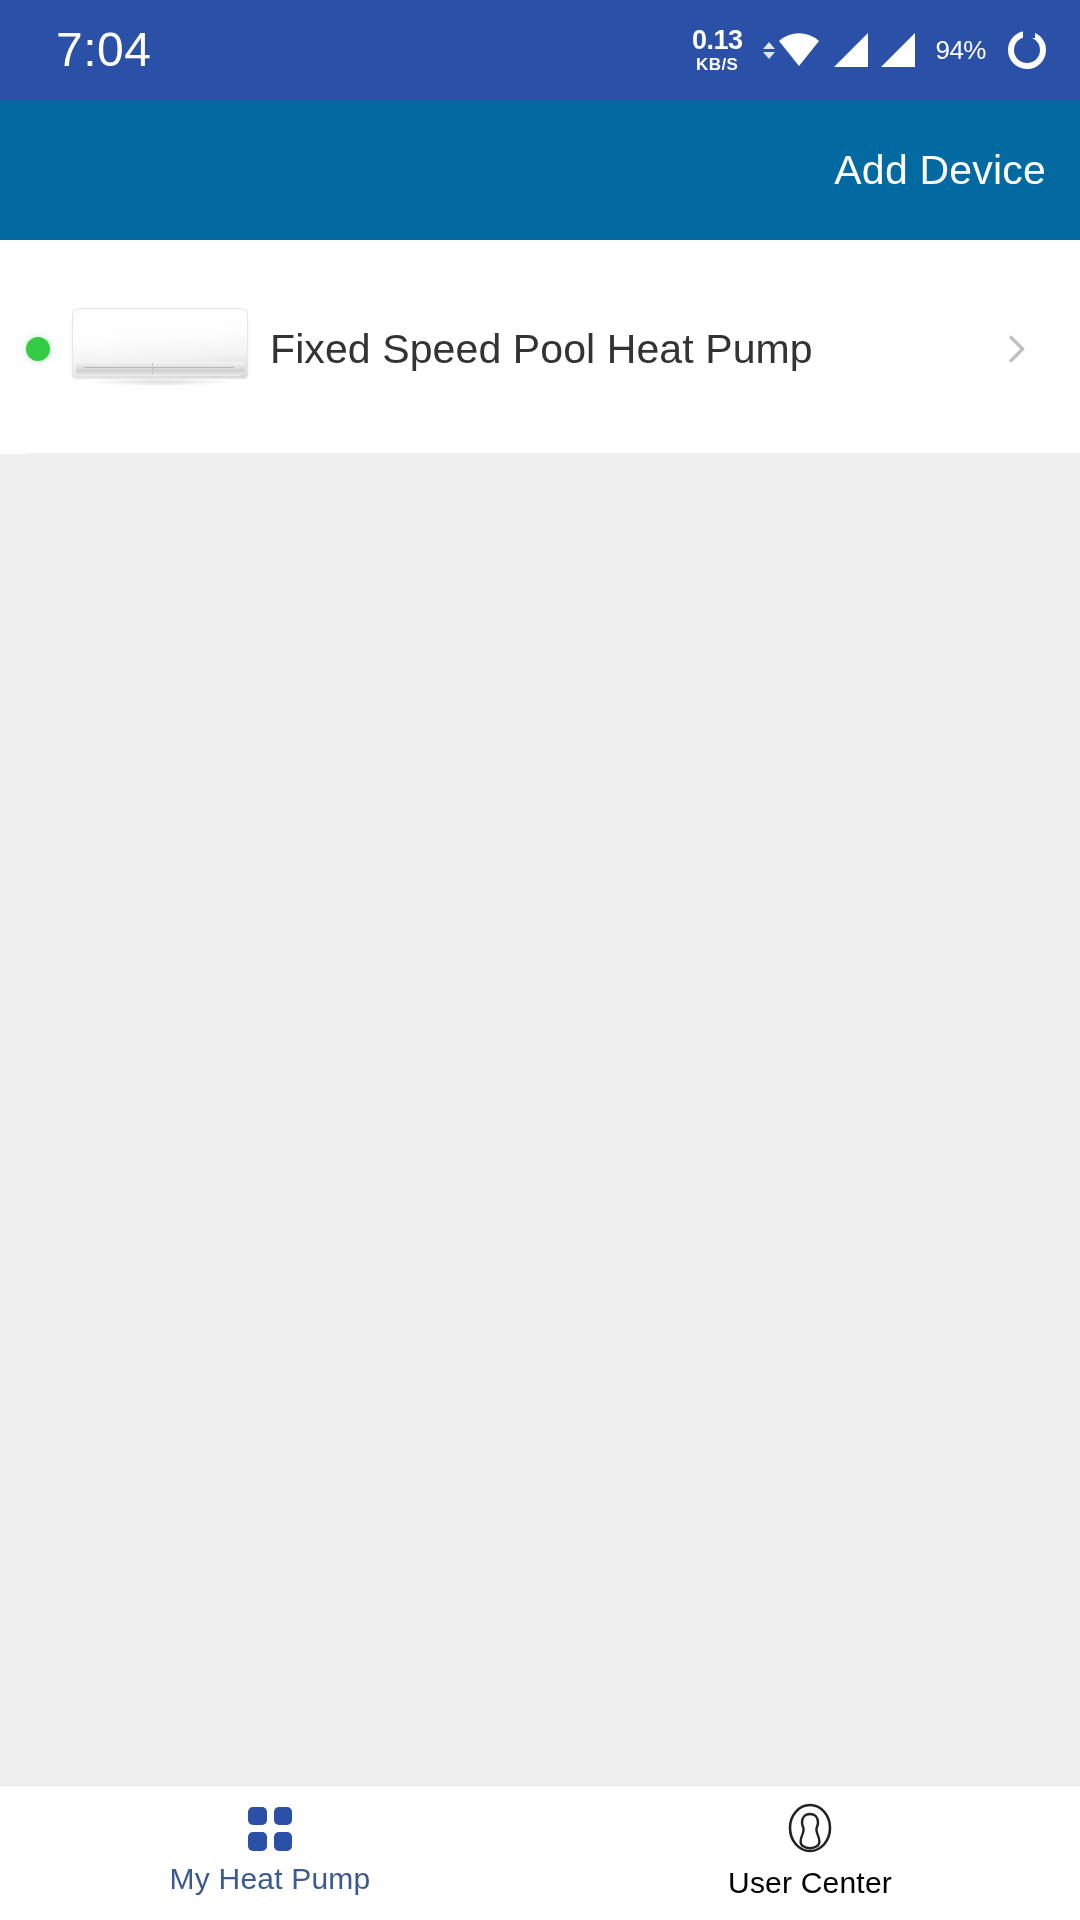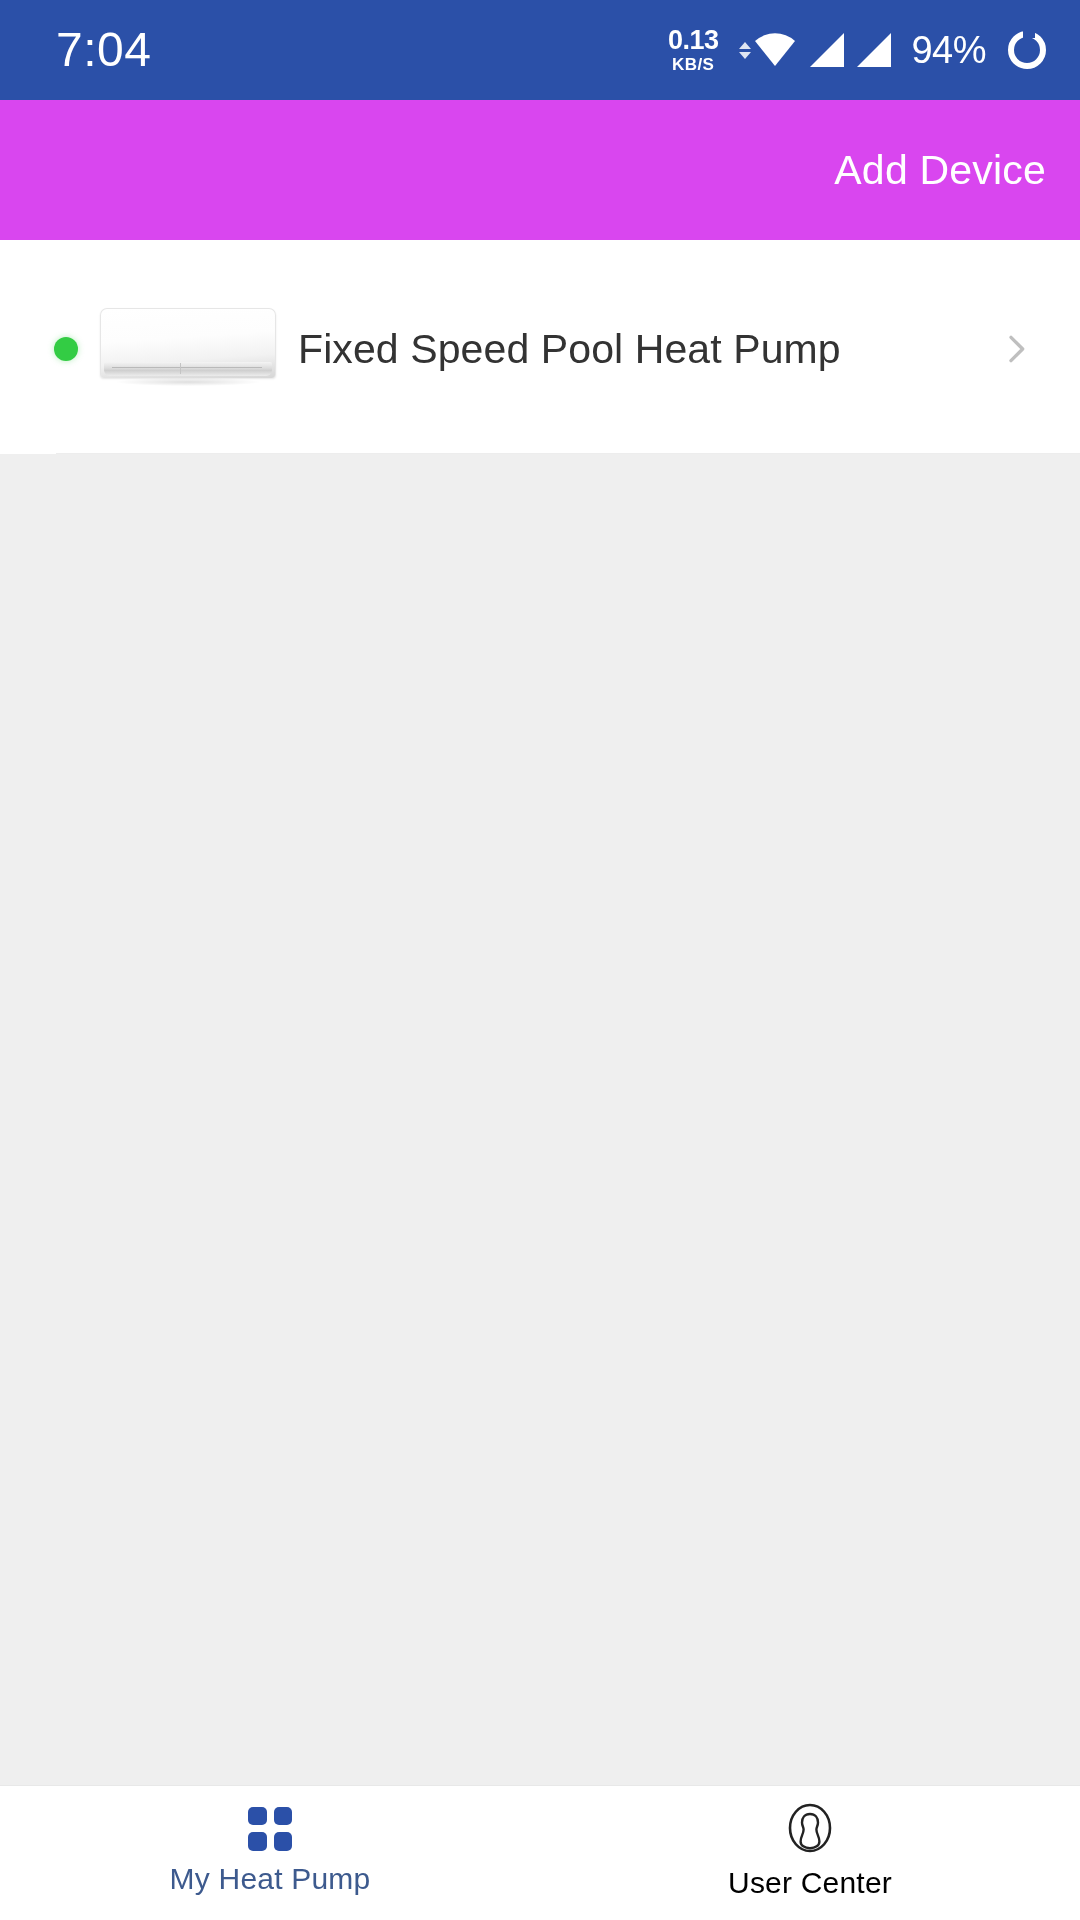--- a/index.html
+++ b/index.html
@@ -24,44 +24,44 @@
   .netspeed .n2{ font-size:17px; font-weight:700; letter-spacing:.4px; margin-top:2px; }
 
   .wifi-wrap{ display:flex; align-items:center; gap:2px; }
   .wifi-arrows{ display:flex; flex-direction:column; gap:3px; }
   .wifi-arrows i{ display:block; width:0;height:0; border-left:6px solid transparent; border-right:6px solid transparent; }
   .wifi-arrows i.up{ border-bottom:7px solid rgba(255,255,255,.85); }
   .wifi-arrows i.dn{ border-top:7px solid rgba(255,255,255,.85); }
 
   .sig{ width:0;height:0; border-style:solid; border-width:0 0 34px 34px;
         border-color:transparent transparent #fff transparent; }
-  .battery-text{ font-size:38px; font-weight:400; letter-spacing:-.5px; margin-left:7px; }
+  .battery-text{ font-size:26px; font-weight:400; letter-spacing:-.5px; margin-left:7px; }
   .battery-ring{
     width:38px; height:38px; border-radius:50%;
     border:6px solid #fff; margin-left:9px; position:relative;
   }
   .battery-ring::after{
     content:""; position:absolute; top:-7px; left:9px; width:12px; height:8px; background:#2b50a8;
   }
 
   
   .appbar{
     position:absolute; left:0; top:100px; width:1080px; height:140px;
-    background:#d946ef; display:flex; align-items:center; justify-content:flex-end;
+    background:#0369a1; display:flex; align-items:center; justify-content:flex-end;
     padding-right:34px;
   }
   .appbar-action{
     color:#ffffff; font-size:41px; font-weight:400; letter-spacing:.2px;
     background:none; border:none; cursor:pointer; font-family:inherit;
   }
 
   
   .device-list{
     position:absolute; left:0; top:240px; width:1080px;
-    background:#ffffff; padding-top:4px;padding-left:28px;
+    background:#ffffff; padding-top:4px;
   }
   .device-row{
     position:relative; height:210px; display:flex; align-items:center;
     padding:0 30px 0 26px; cursor:pointer; background:#fff;
   }
   .status-dot{
     width:24px; height:24px; border-radius:50%; background:#33cc44;
     flex:0 0 auto; margin-right:22px; box-shadow:0 0 6px rgba(51,204,68,.35);
   }
   .device-thumb{

